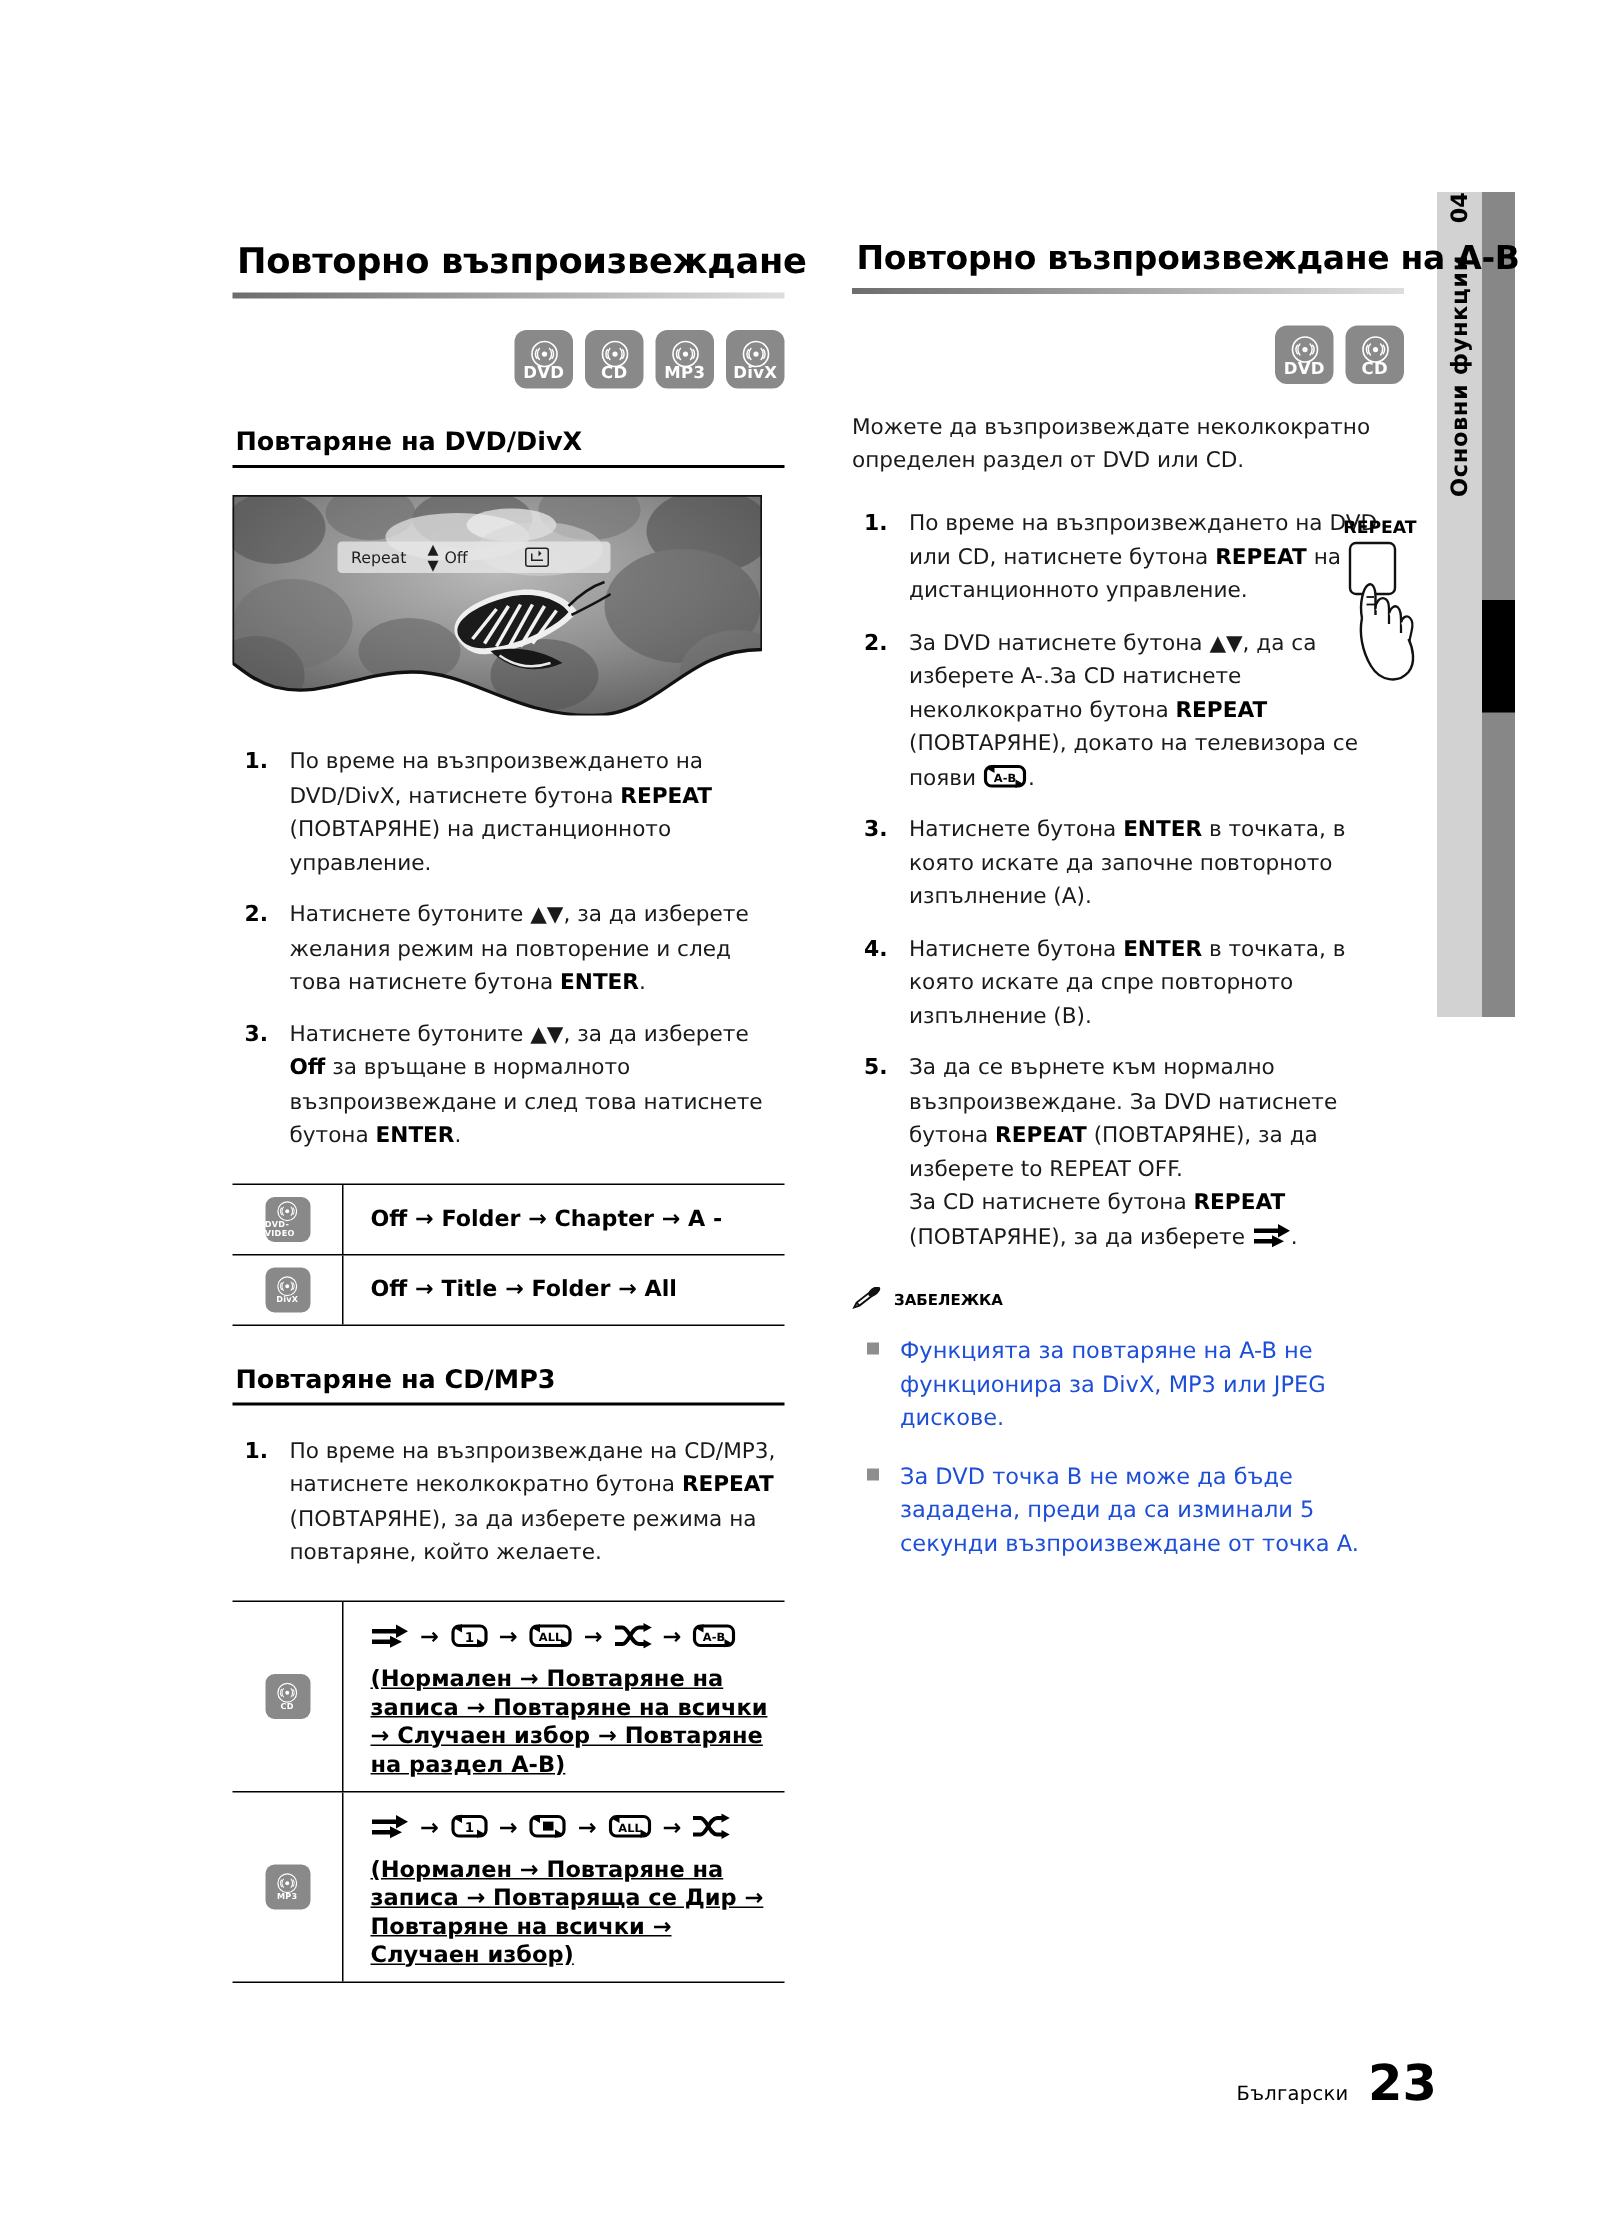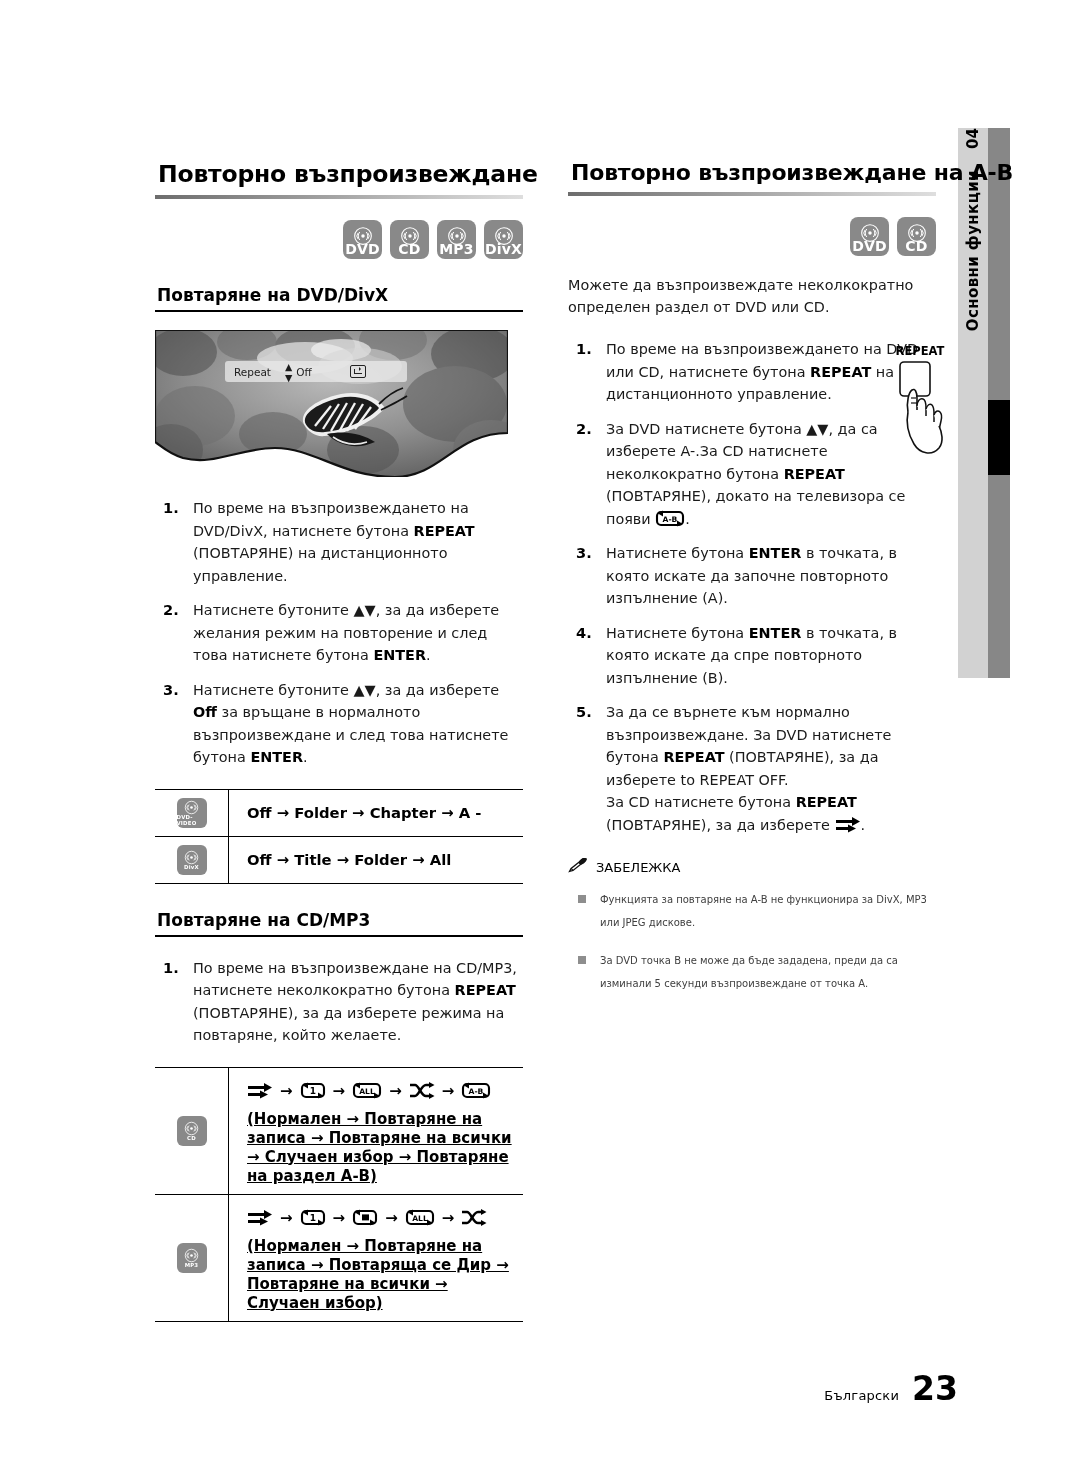--- a/index.html
+++ b/index.html
@@ -110,21 +110,21 @@
     background: #898989;
     display: flex;
     flex-direction: column;
     align-items: center;
     justify-content: center;
     color: #fff;
     position: relative;
   }
   .disc svg { display: block; }
   .disc .dlabel {
-    font-size: 14px;
+    font-size: 11px;
     font-weight: bold;
     line-height: 8px;
     margin-top: -1px;
     letter-spacing: 0.2px;
   }
   .disc.small {
     width: 30px; height: 30px; border-radius: 6px;
   }
   .disc.small .dlabel { font-size: 5.4px; line-height: 6px; }
 
@@ -277,35 +277,35 @@
     justify-content: center;
   }
   .g-normal svg, .g-rep1 svg, .g-all svg, .g-shuf svg, .g-ab svg, .g-dir svg { display:block; }
 
   
   .note-head {
     display: flex;
     align-items: center;
     gap: 8px;
     margin-top: 22px;
-    font-size: 13px;
-    font-weight: normal;
+    font-size: 10px;
+    font-weight: bold;
   }
   ul.notes {
     list-style: none;
     margin: 12px 0 0 0;
     padding: 0;
   }
   ul.notes li {
     position: relative;
     padding-left: 32px;
-    font-size: 10px;
+    font-size: 15px;
     line-height: 22.5px;
     margin-bottom: 16px;
-    color: #404040;
+    color: #1d4ed8;
   }
   ul.notes li .bullet {
     position: absolute;
     left: 10px;
     top: 6px;
     width: 8px; height: 8px;
     background: #8e8e8e;
   }
 
   

